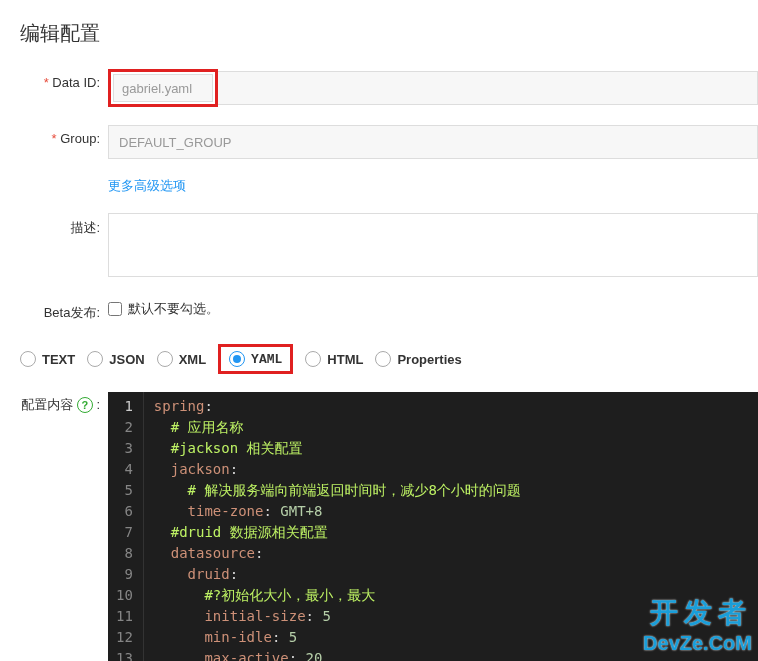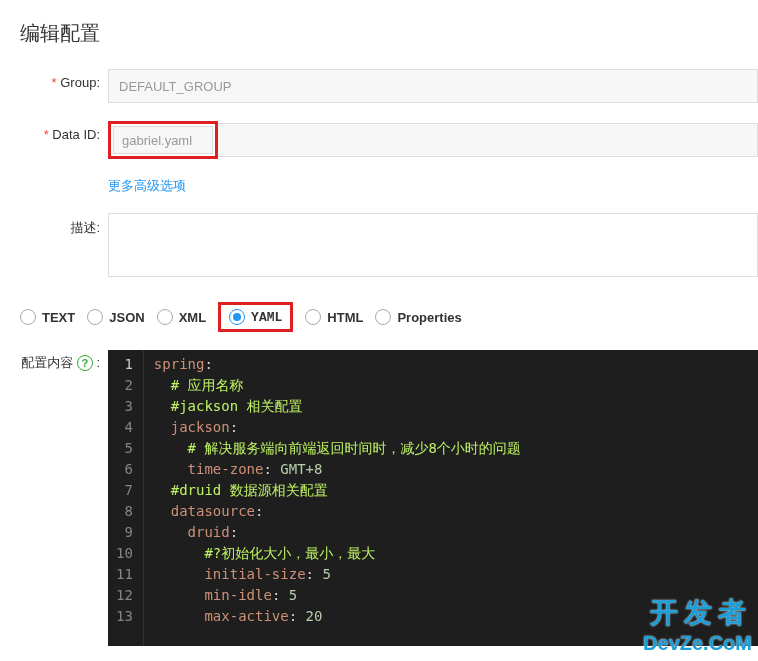--- a/index.html
+++ b/index.html
@@ -42,50 +42,57 @@
     .wm1 { color: #1a9ed9; font-size: 28px; font-weight: bold; letter-spacing: 6px; text-shadow: 0 0 2px #fff; }
     .wm2 { color: #1a9ed9; font-size: 20px; font-weight: bold; text-shadow: 0 0 2px #fff; }
   </style>
 </head>
 <body>
 
 <div class="container">
   <h1 class="page-title">编辑配置</h1>
 
   <div class="form-row">
-    <div class="form-label required">Group:</div>
-    <div class="form-control">
-      <input class="input-text" readonly="" value="DEFAULT_GROUP" style="">
-    </div>
-  </div>
-
-  <div class="form-row">
     <div class="form-label required">Data ID:</div>
     <div class="form-control data-id-wrap">
       <span class="highlight-red">
         <input class="data-id-input" readonly="" value="gabriel.yaml" style="">
       </span>
       <div class="data-id-rest"></div>
+    </div>
+  </div>
+
+  <div class="form-row">
+    <div class="form-label required">Group:</div>
+    <div class="form-control">
+      <input class="input-text" readonly="" value="DEFAULT_GROUP" style="">
     </div>
   </div>
 
   <div class="form-row">
     <div class="form-label"></div>
     <div class="form-control">
       <span class="link">更多高级选项</span>
     </div>
   </div>
 
   <div class="form-row">
     <div class="form-label">描述:</div>
     <div class="form-control">
       <textarea class="textarea" style=""></textarea>
     </div>
   </div>
 
+  <div class="form-row">
+    <div class="form-label">Beta发布:</div>
+    <div class="form-control checkbox-wrap">
+      <input type="checkbox" class="checkbox" style="">
+      <span>默认不要勾选。</span>
+    </div>
+  </div>
 
   <div class="form-row">
     <div class="form-control radio-group" id="format-group">
         <span class="radio-item">
           <span class="radio"></span>
           <span class="radio-label">TEXT</span>
         </span>
         <span class="radio-item">
           <span class="radio"></span>
           <span class="radio-label">JSON</span>

